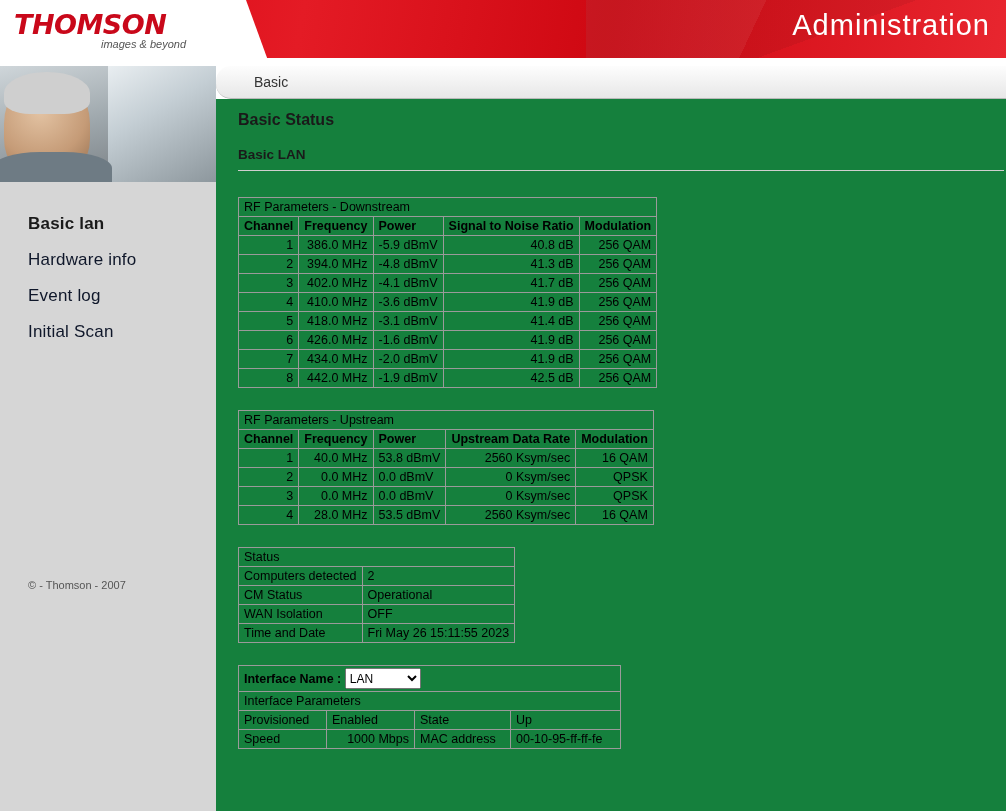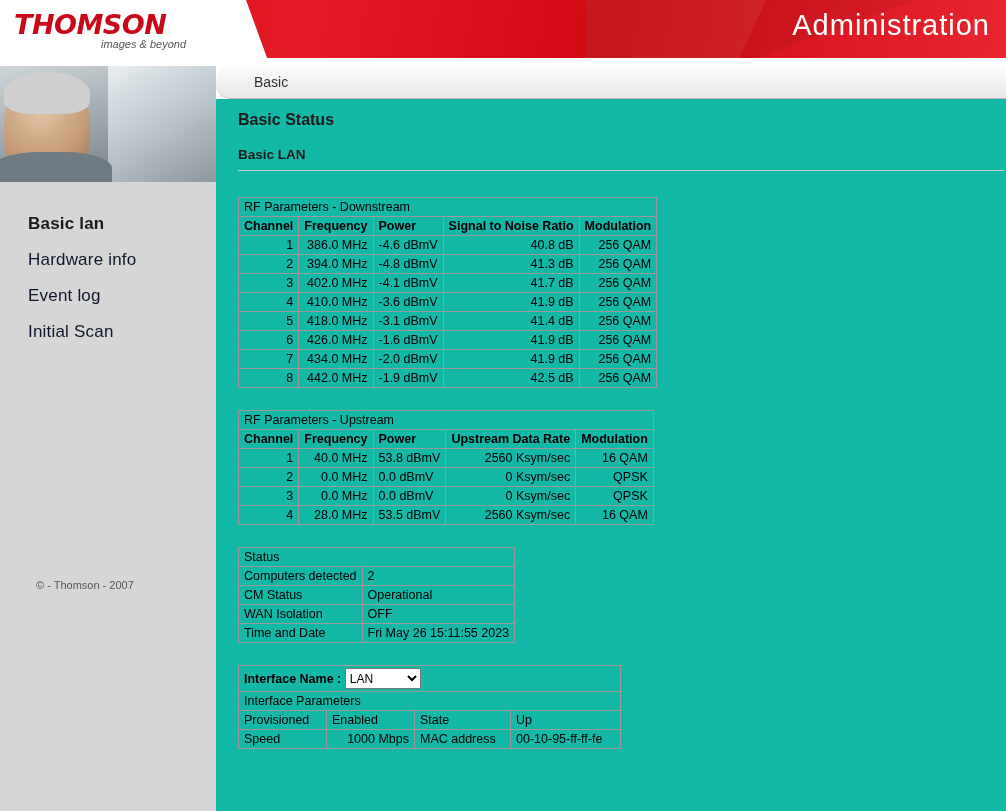--- a/index.html
+++ b/index.html
@@ -167,29 +167,28 @@
   }
   .nav-item.active {
     color: #1a1a1a;
     font-weight: bold;
   }
   .copyright {
     position: absolute;
     left: 28px; bottom: 220px;
     font-size: 11px;
     color: #555;
-    margin-left: 8px;
   }
 
   
   .content {
     position: absolute;
     left: 216px; top: 99px;
     width: 790px; height: 712px;
-    background: #14b8a6;
+    background: #15803d;
     padding: 12px 16px 0 22px;
     overflow: hidden;
   }
   .page-title {
     font-size: 16px;
     font-weight: bold;
     color: #1a1a1a;
     margin: 0 0 18px 0;
   }
   .section-title {
@@ -290,21 +289,21 @@
     <tr>
       <th>Channel</th>
       <th>Frequency</th>
       <th>Power</th>
       <th>Signal to Noise Ratio</th>
       <th>Modulation</th>
     </tr>
     <tr>
       <td class="num">1</td>
       <td class="num">386.0 MHz</td>
-      <td>-4.6 dBmV</td>
+      <td>-5.9 dBmV</td>
       <td class="num">40.8 dB</td>
       <td class="num">256 QAM</td>
     </tr>
     <tr>
       <td class="num">2</td>
       <td class="num">394.0 MHz</td>
       <td>-4.8 dBmV</td>
       <td class="num">41.3 dB</td>
       <td class="num">256 QAM</td>
     </tr>

